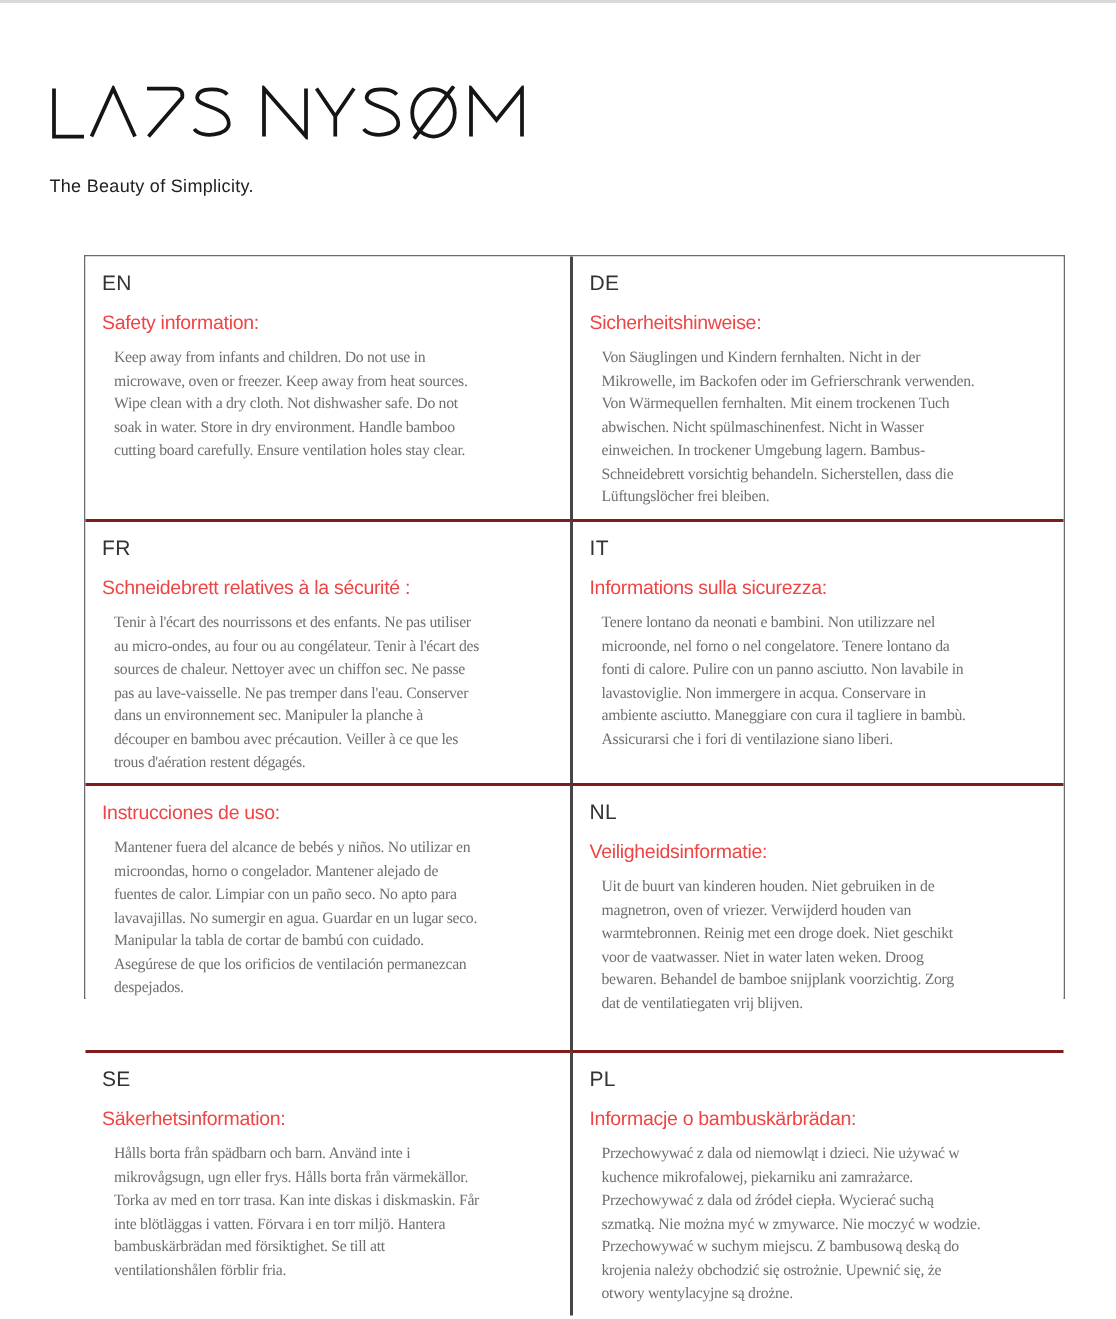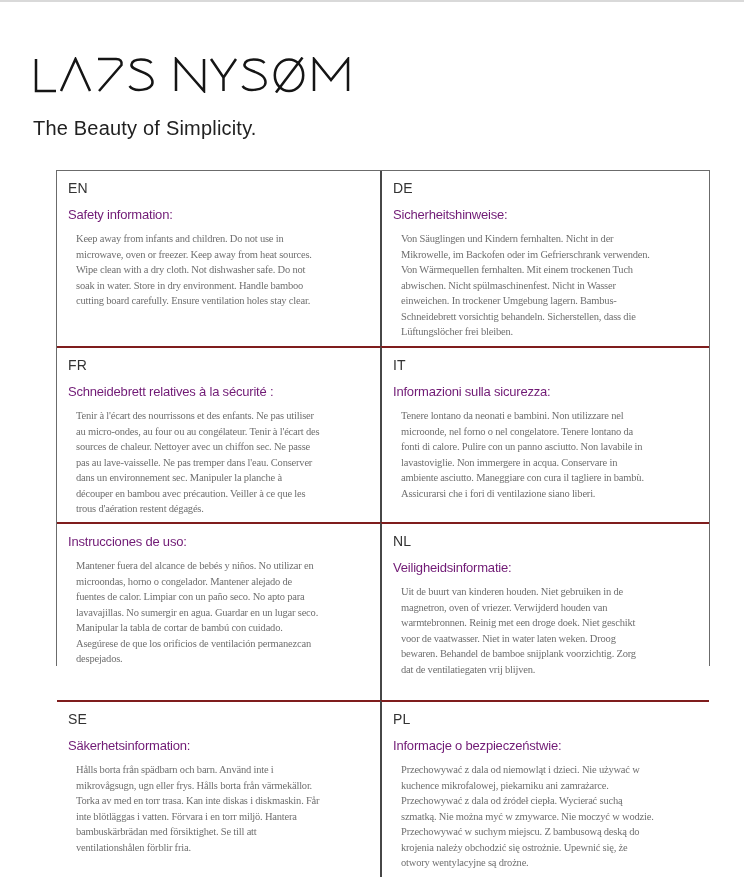--- a/index.html
+++ b/index.html
@@ -11,41 +11,41 @@
   }
   .top-rule {
     position:absolute; left:0; top:0; width:744px; height:2px; background:#d9d9d9;
   }
   .logo {
     position:absolute; left:33px; top:57px; width:318px; height:36px;
   }
   .logo svg { display:block; width:318px; height:36px; }
   .tagline {
     position:absolute; left:33px; top:117px;
-    font-size:20px; font-weight:500; color:#212121; letter-spacing:0.2px;
+    font-size:12px; font-weight:500; color:#212121; letter-spacing:0.2px;
   }
   .info-table {
     position:absolute; left:56px; top:170px; width:654px; height:496px;
     border:1px solid #6b6b6b;
     display:grid;
     grid-template-columns:323px 329px;
     grid-template-rows:175px 176px 178px 177px;
     background:#ffffff;
   }
   .cell {
     padding:10px 6px 0 11px; overflow:hidden; background:#ffffff;
   }
   .cell:nth-child(even) { border-left:2px solid #474747; }
   .cell:nth-child(n+3) { border-top:2px solid #7f1d1d; }
   .lang {
     font-size:14px; line-height:14px; color:#333333; letter-spacing:0.2px;
     margin-bottom:12px;
   }
   .heading {
-    font-size:13px; line-height:16px; color:#701a75; letter-spacing:-0.2px;
+    font-size:13px; line-height:16px; color:#ef4444; letter-spacing:-0.2px;
     margin-bottom:8px;
   }
   .body-text {
     font-size:10.5px; line-height:15.5px; color:#6f6f6f; letter-spacing:-0.2px;
     padding-left:8px; padding-right:2px;
     white-space:pre-line;
     font-family:Liberation Serif, serif;
   }
 </style>
 </head>
@@ -102,21 +102,21 @@
 au micro-ondes, au four ou au congélateur.  Tenir à l'écart des
 sources de chaleur.  Nettoyer avec un chiffon sec. Ne passe
 pas au lave-vaisselle. Ne pas tremper dans l'eau. Conserver
 dans un environnement sec. Manipuler la planche à
 découper en bambou avec précaution. Veiller à ce que les
 trous d'aération restent dégagés.</div>
   </div>
 
   <div class="cell">
     <div class="lang">IT</div>
-    <div class="heading">Informazioni sulla sicurezza:</div>
+    <div class="heading">Informations sulla sicurezza:</div>
     <div class="body-text">Tenere lontano da neonati e bambini.  Non utilizzare nel
 microonde, nel forno o nel congelatore.  Tenere lontano da
 fonti di calore.  Pulire con un panno asciutto. Non lavabile in
 lavastoviglie.  Non immergere in acqua. Conservare in
 ambiente asciutto.  Maneggiare con cura il tagliere in bambù.
 Assicurarsi che i fori di ventilazione siano liberi.</div>
   </div>
 
   <div class="cell">
     <div class="heading">Instrucciones de uso:</div>
@@ -146,21 +146,21 @@
     <div class="body-text">Hålls borta från spädbarn och barn. Använd inte i
 mikrovågsugn, ugn eller frys. Hålls borta från värmekällor.
 Torka av med en torr trasa. Kan inte diskas i diskmaskin. Får
 inte blötläggas i vatten. Förvara i en torr miljö. Hantera
 bambuskärbrädan med försiktighet. Se till att
 ventilationshålen förblir fria.</div>
   </div>
 
   <div class="cell">
     <div class="lang">PL</div>
-    <div class="heading">Informacje o bezpieczeństwie:</div>
+    <div class="heading">Informacje o bambuskärbrädan:</div>
     <div class="body-text">Przechowywać z dala od niemowląt i dzieci. Nie używać w
 kuchence mikrofalowej, piekarniku ani zamrażarce.
 Przechowywać z dala od źródeł ciepła. Wycierać suchą
 szmatką. Nie można myć w zmywarce. Nie moczyć w wodzie.
 Przechowywać w suchym miejscu. Z bambusową deską do
 krojenia należy obchodzić się ostrożnie. Upewnić się, że
 otwory wentylacyjne są drożne.</div>
   </div>
 
 </div>

